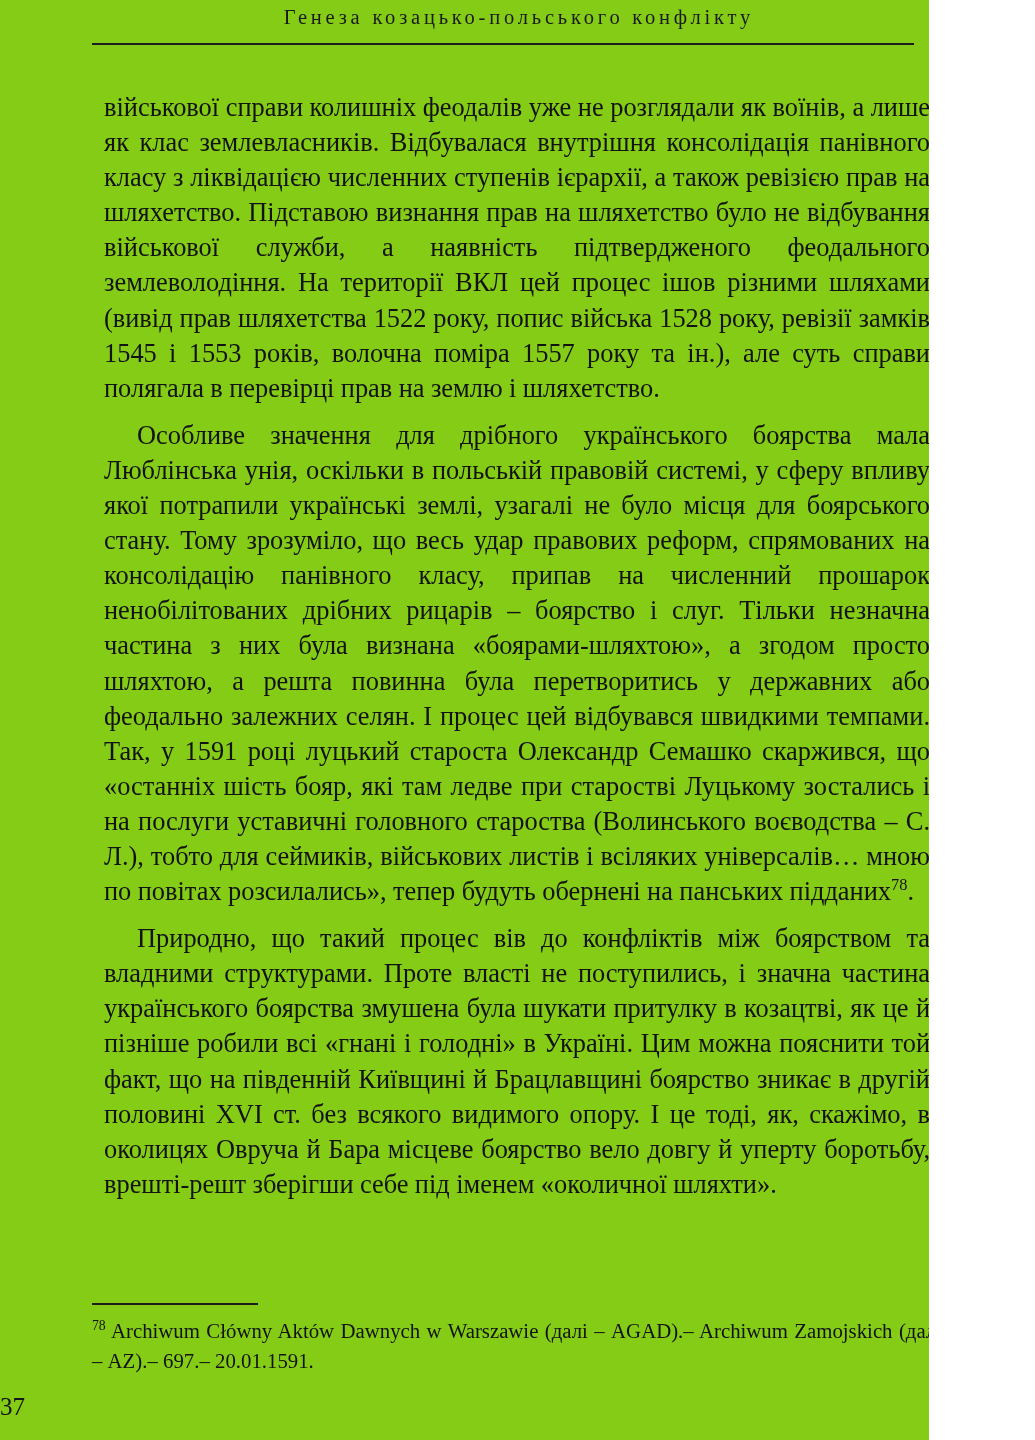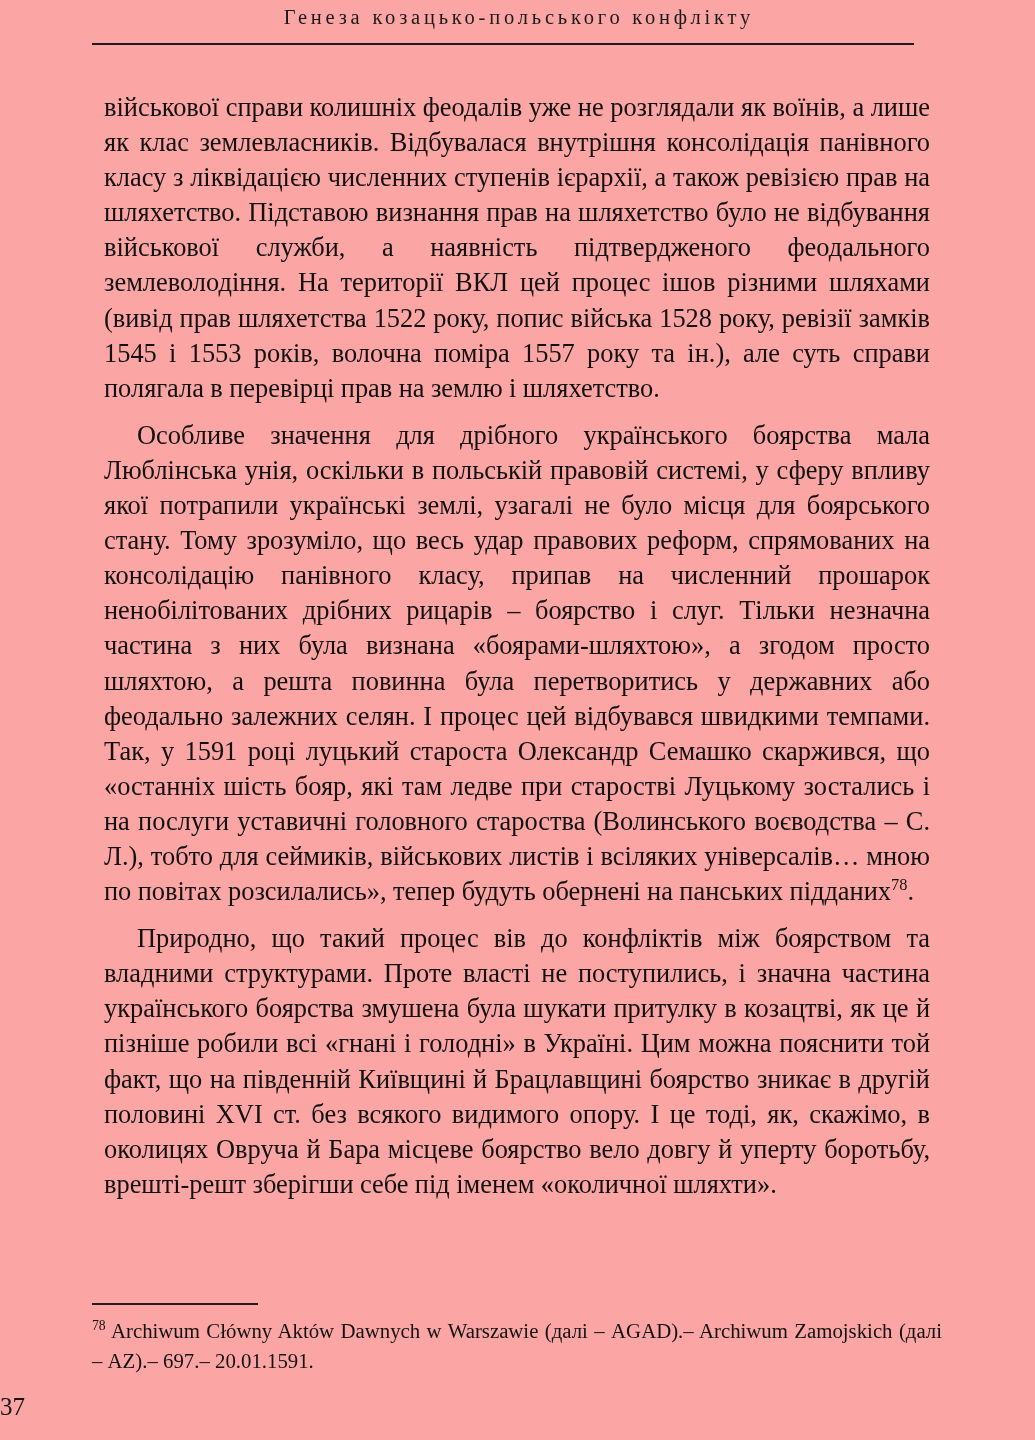--- a/index.html
+++ b/index.html
@@ -3,23 +3,23 @@
 <meta charset="utf-8">
 <style>
   html, body {
     margin: 0;
     padding: 0;
     background: #ffffff;
   }
 
   .page {
     position: relative;
-    width: 1035px;
+    width: 929px;
     height: 1440px;
-    background: #fca5a5;
+    background: #84cc16;
     box-sizing: border-box;
     overflow: hidden;
     font-family: "Liberation Serif", "DejaVu Serif", serif;
     color: #111111;
   }
 
   
   .running-head {
     position: absolute;
     left: 92px;

